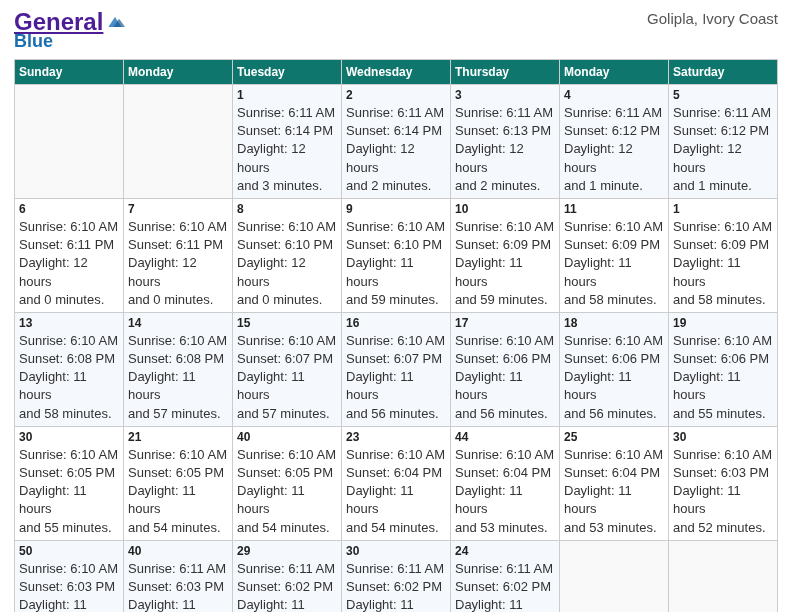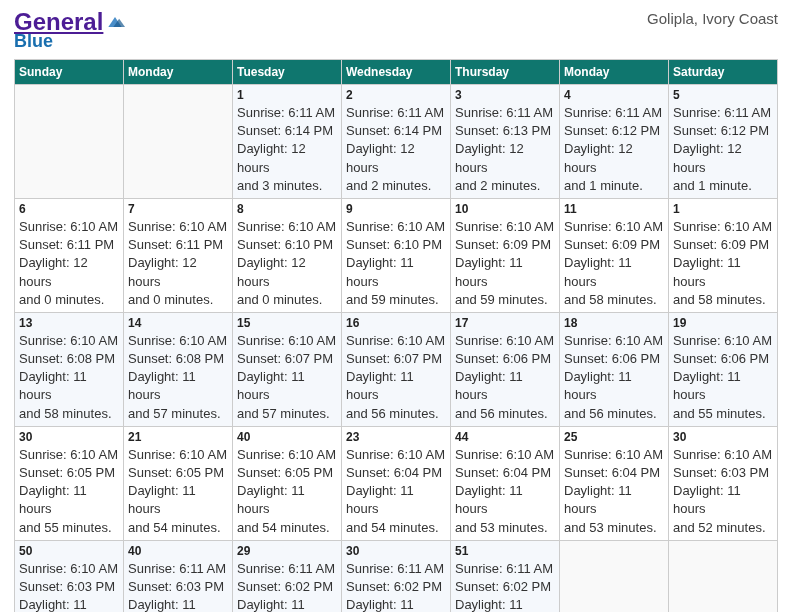--- a/index.html
+++ b/index.html
@@ -356,21 +356,21 @@
 and 51 minutes.</div>
           </td>
           <td>
             <span class="day-number">30</span>
             <div class="day-info" style="white-space: pre-line;">Sunrise: 6:11 AM
 Sunset: 6:02 PM
 Daylight: 11 hours
 and 51 minutes.</div>
           </td>
           <td>
-            <span class="day-number">51</span>
+            <span class="day-number">24</span>
             <div class="day-info" style="white-space: pre-line;">Sunrise: 6:11 AM
 Sunset: 6:02 PM
 Daylight: 11 hours
 and 51 minutes.</div>
           </td>
           <td class="empty-cell"></td>
           <td class="empty-cell"></td>
         </tr>
       </tbody>
   </table>

